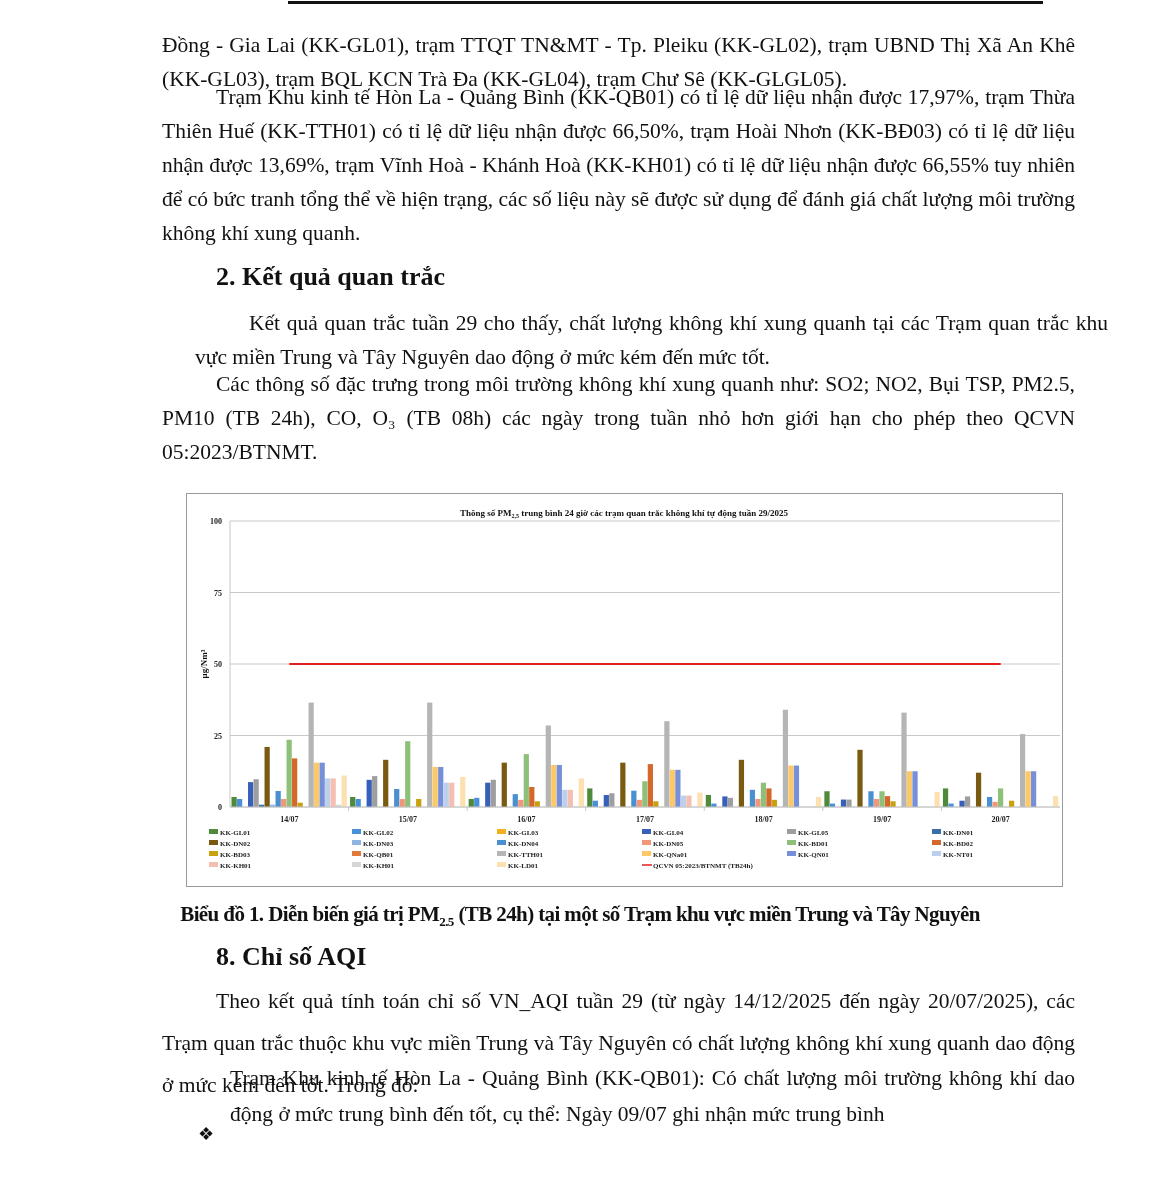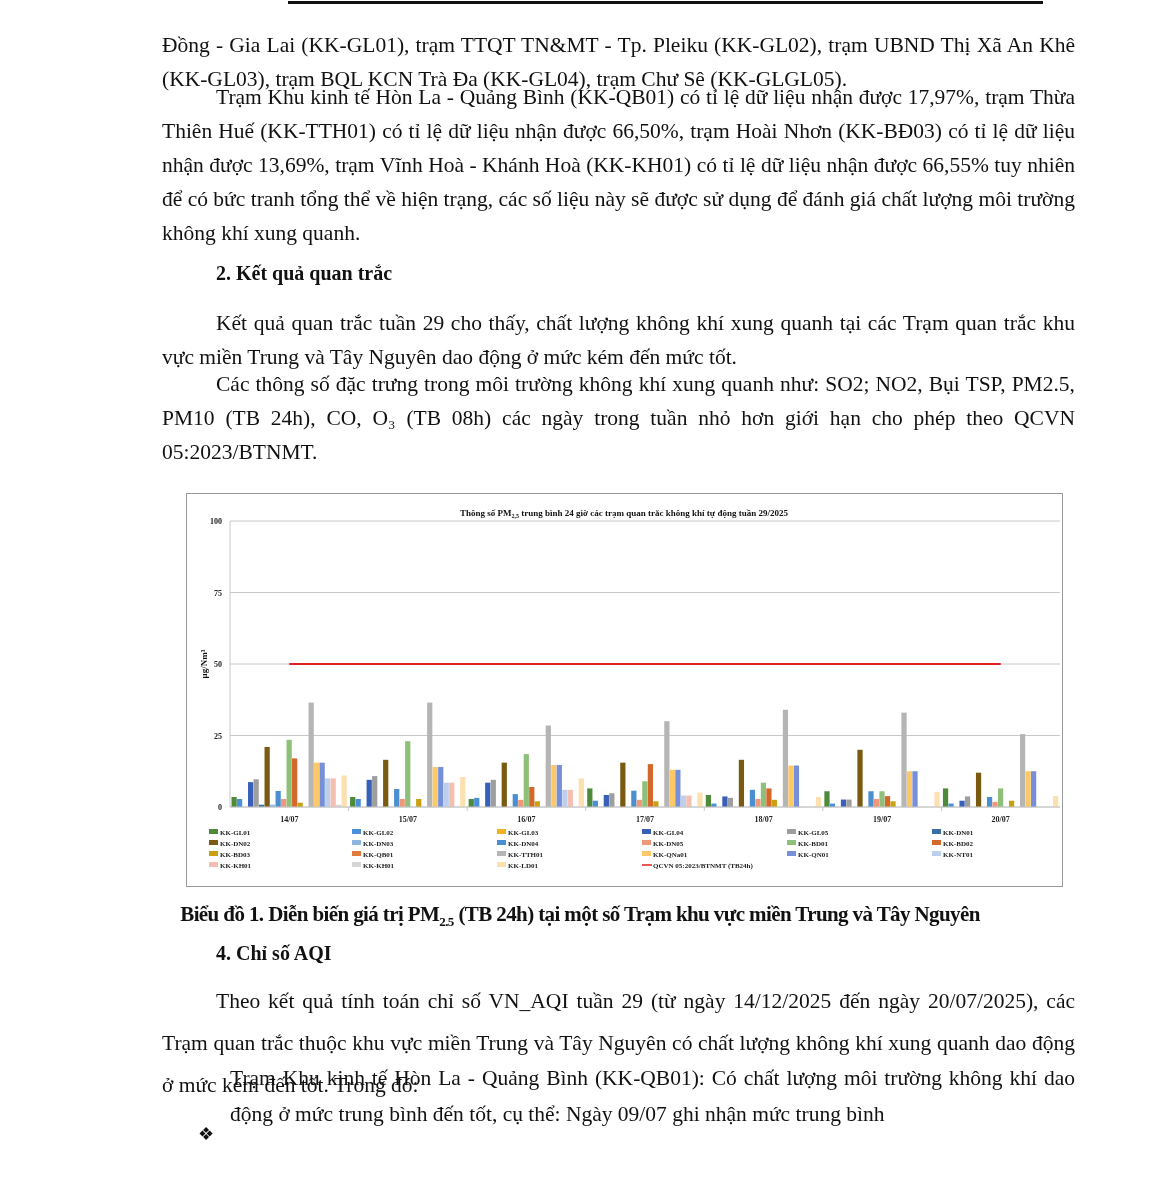--- a/index.html
+++ b/index.html
@@ -1,42 +1,42 @@
 <!DOCTYPE html>
 <html><head>
 <meta charset="utf-8">
 <style>
   html, body { margin: 0; padding: 0; background: #ffffff; }
   body { width: 1160px; height: 1200px; position: relative; overflow: hidden;
          font-family: "Liberation Serif", "DejaVu Serif", serif; color: #111; }
   .topline { position: absolute; left: 288px; top: 1px; width: 755px; height: 3px; background: #111; }
   .p { position: absolute; left: 162px; width: 913px; font-size: 21.5px; line-height: 34px;
        text-align: justify; margin: 0; }
-  .h { position: absolute; left: 216px; font-size: 20px; font-weight: bold; margin: 0; }
+  .h { position: absolute; left: 216px; font-size: 26px; font-weight: bold; margin: 0; }
   .chart-box { position: absolute; left: 186px; top: 493px; width: 875px; height: 392px;
                border: 1px solid #9a9a9a; background: #fff; }
   .chart-box svg { position: absolute; left: 0; top: 0; }
   .caption { position: absolute; left: 0; width: 1160px; top: 902px; text-align: center;
              font-size: 21px; font-weight: bold; letter-spacing: -0.6px; margin: 0; }
   .caption sub { font-size: 13px; }
   .bullet { position: absolute; left: 198px; top: 1123px; font-size: 18px; }
   .bul-text { position: absolute; left: 230px; width: 845px; font-size: 21.5px; line-height: 34px; text-align: justify; margin: 0; }
 </style>
 </head>
 <body>
 
 <div class="topline"></div>
 
 <p class="p" style="top:2px; text-indent:0;margin-top:26px;">Đồng - Gia Lai (KK-GL01), trạm TTQT TN&amp;MT - Tp. Pleiku (KK-GL02), trạm UBND Thị Xã An Khê (KK-GL03), trạm BQL KCN Trà Đa (KK-GL04), trạm Chư Sê (KK-GLGL05).</p>
 
 <p class="p" style="top:80px; text-indent:54px;">Trạm Khu kinh tế Hòn La - Quảng Bình (KK-QB01) có tỉ lệ dữ liệu nhận được 17,97%, trạm Thừa Thiên Huế (KK-TTH01) có tỉ lệ dữ liệu nhận được 66,50%, trạm Hoài Nhơn (KK-BĐ03) có tỉ lệ dữ liệu nhận được 13,69%, trạm Vĩnh Hoà - Khánh Hoà (KK-KH01) có tỉ lệ dữ liệu nhận được 66,55%  tuy nhiên để có bức tranh tổng thể về hiện trạng, các số liệu này sẽ được sử dụng để đánh giá chất lượng môi trường không khí xung quanh.</p>
 
 <h3 class="h" style="top:262px;">2. Kết quả quan trắc</h3>
 
-<p class="p" style="top:306px; text-indent:54px;">Kết quả quan trắc tuần 29 cho thấy, chất lượng không khí xung quanh tại các Trạm quan trắc khu vực miền Trung và Tây Nguyên dao động ở mức kém đến mức tốt.</p>
+<p class="p" style="top:306px; text-indent:54px;margin-left:33px;">Kết quả quan trắc tuần 29 cho thấy, chất lượng không khí xung quanh tại các Trạm quan trắc khu vực miền Trung và Tây Nguyên dao động ở mức kém đến mức tốt.</p>
 
 <p class="p" style="top:367px; text-indent:54px;">Các thông số đặc trưng trong môi trường không khí xung quanh như: SO2; NO2, Bụi TSP, PM2.5, PM10 (TB 24h), CO, O₃ (TB 08h) các ngày trong tuần nhỏ hơn giới hạn cho phép theo QCVN 05:2023/BTNMT.</p>
 
 <div class="chart-box">
   <svg id="chart-svg" width="875" height="392">
       <text x="437" y="22" text-anchor="middle" font-size="9" font-weight="bold" font-family="Liberation Serif, serif" fill="#111"><tspan>Thông số PM</tspan><tspan font-size="6" dy="2">2,5</tspan><tspan dy="-2"> trung bình 24 giờ các trạm quan trắc không khí tự động tuần 29/2025</tspan></text>
       <line x1="43" x2="873" y1="313" y2="313" stroke="#c8c8c8" stroke-width="1"></line>
       <text x="35" y="316" text-anchor="end" font-size="8" font-weight="bold" font-family="Liberation Serif, serif" fill="#222">0</text>
       <line x1="43" x2="873" y1="241.5" y2="241.5" stroke="#c8c8c8" stroke-width="1"></line>
       <text x="35" y="244.5" text-anchor="end" font-size="8" font-weight="bold" font-family="Liberation Serif, serif" fill="#222">25</text>
@@ -212,18 +212,18 @@
       <text x="176" y="374" font-size="7" font-weight="bold" font-family="Liberation Serif, serif" fill="#222">KK-KH01</text>
       <rect x="310" y="368" width="9" height="5" fill="#fde0b0"></rect>
       <text x="321" y="374" font-size="7" font-weight="bold" font-family="Liberation Serif, serif" fill="#222">KK-LD01</text>
       <line x1="455" x2="465" y1="371" y2="371" stroke="#e02020" stroke-width="1.5"></line>
       <text x="466" y="374" font-size="7" font-weight="bold" font-family="Liberation Serif, serif" fill="#222">QCVN 05:2023/BTNMT (TB24h)</text>
     </svg>
 </div>
 
 <p class="caption"><span>Biểu đồ 1. Diễn biến giá trị PM</span><sub>2.5</sub><span> (TB 24h) tại một số Trạm khu vực miền Trung và Tây Nguyên</span></p>
 
-<h3 class="h" style="top:942px;">4. Chỉ số AQI</h3>
+<h3 class="h" style="top:942px;">8. Chỉ số AQI</h3>
 
 <p class="p" style="top:980px; text-indent:54px; line-height:42px;">Theo kết quả tính toán chỉ số VN_AQI tuần 29 (từ ngày 14/12/2025 đến ngày 20/07/2025), các Trạm quan trắc thuộc khu vực miền Trung và Tây Nguyên có chất lượng không khí xung quanh dao động ở mức kém đến tốt. Trong đó:</p>
 
 <span class="bullet">❖</span>
 <p class="bul-text" style="top:1060px; line-height:36px;">Trạm Khu kinh tế Hòn La - Quảng Bình (KK-QB01): Có chất lượng môi trường không khí dao động ở mức trung bình đến tốt, cụ thể: Ngày 09/07 ghi nhận mức trung bình</p>
 
 </body></html>

